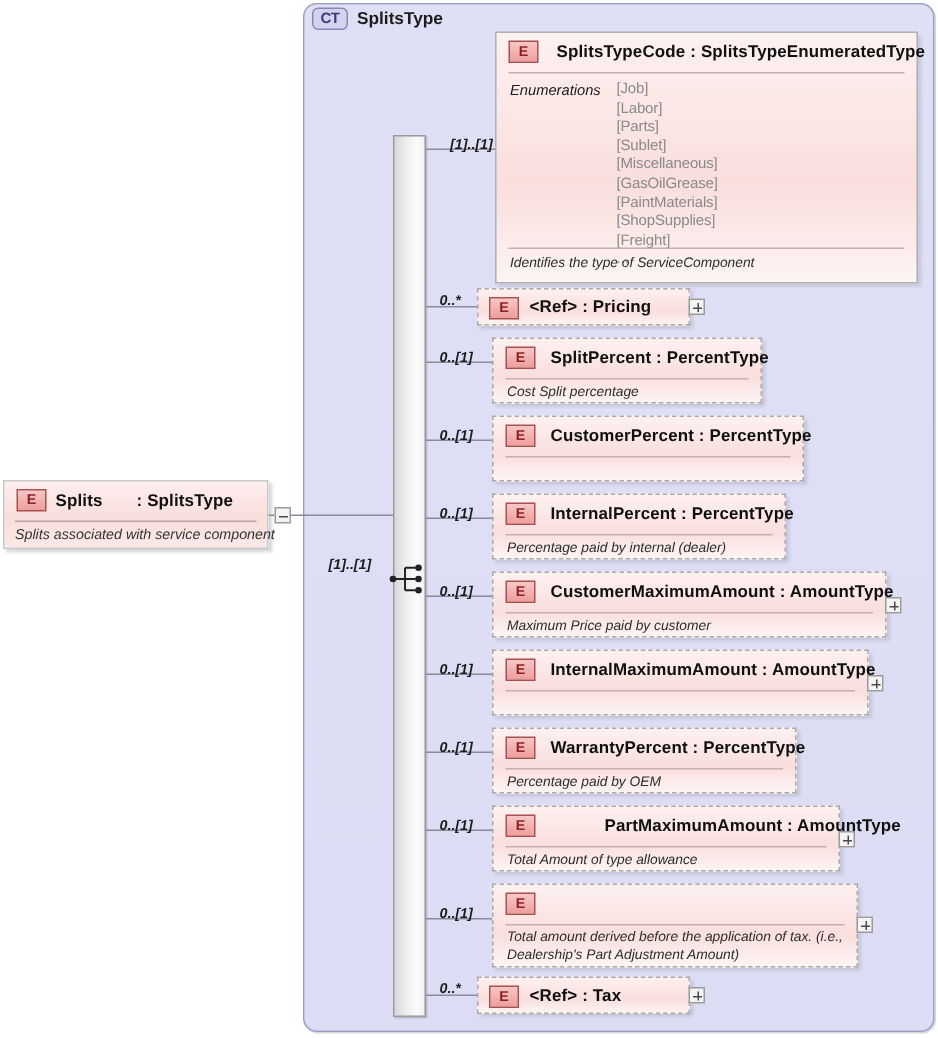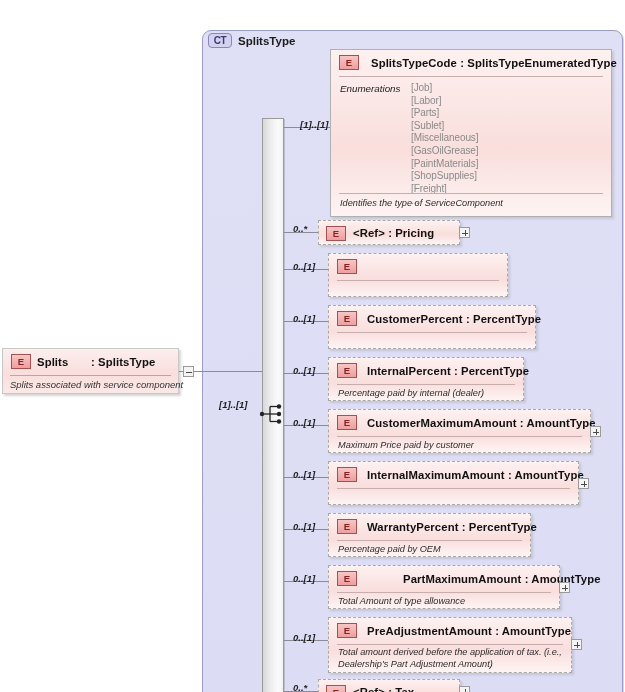--- a/index.html
+++ b/index.html
@@ -1,21 +1,21 @@
 <!DOCTYPE html>
 <html><head>
 <meta charset="utf-8">
 <style>
   html,body{margin:0;padding:0;background:#ffffff;}
   body{
     width:625px;height:692px;position:relative;overflow:hidden;
     font-family:"Liberation Sans","DejaVu Sans",sans-serif;
     -webkit-font-smoothing:none;
   }
-  .canvas{position:absolute;inset:0;margin-top:28px;}
+  .canvas{position:absolute;inset:0;}
 
   
   .ct-box{
     position:absolute;left:202px;top:2px;width:421px;height:686px;
     background:linear-gradient(180deg,#dfdff6 0%,#dcdcf4 100%);
     border:1px solid #9c9cc6;border-radius:9px;
     box-shadow:1px 1px 0 rgba(140,140,170,.35);
     box-sizing:border-box;
   }
   .ct-badge{
@@ -177,22 +177,24 @@
       <div class="el-name" style="left:34px;top:4px;">&lt;Ref&gt;      : Pricing</div>
     </div>
   </div>
   <div class="tog plus" style="left:459px;top:199px;"></div>
 
   <div class="hline" style="left:284px;top:241px;width:44px;"></div>
   <div class="card" style="left:293px;top:233px;">0..[1]</div>
   <div class="el" style="left:328px;top:225px;width:180px;height:44px;">
     <div class="hdr">
       <div class="e-badge" style="left:8px;top:5px;">E</div>
-    </div>
-    <div class="sep" style="top:26px;"></div>
+      <div class="el-name" style="left:38px;top:5px;">SplitPercent : PercentType</div>
+    </div>
+    <div class="sep" style="top:26px;"></div>
+    <div class="doc" style="top:30px;">Cost Split percentage</div>
   </div>
 
   <div class="hline" style="left:284px;top:293px;width:44px;"></div>
   <div class="card" style="left:293px;top:285px;">0..[1]</div>
   <div class="el" style="left:328px;top:277px;width:208px;height:44px;">
     <div class="hdr">
       <div class="e-badge" style="left:8px;top:5px;">E</div>
       <div class="el-name" style="left:38px;top:5px;text-align:right;">CustomerPercent : PercentType</div>
     </div>
     <div class="sep" style="top:26px;"></div>
@@ -253,21 +255,20 @@
     <div class="sep" style="top:26px;"></div>
     <div class="doc" style="top:30px;">Total Amount of type allowance</div>
   </div>
   <div class="tog plus" style="left:559px;top:554px;"></div>
 
   <div class="hline" style="left:284px;top:612px;width:44px;"></div>
   <div class="card" style="left:293px;top:604px;">0..[1]</div>
   <div class="el" style="left:328px;top:589px;width:244px;height:56px;">
     <div class="hdr">
       <div class="e-badge" style="left:8px;top:5px;">E</div>
-      <div class="el-name" style="left:38px;top:5px;">PreAdjustmentAmount : AmountType</div>
     </div>
     <div class="sep" style="top:26px;"></div>
     <div class="doc" style="top:29px;">Total amount derived before the application of tax. (i.e., Dealership's Part Adjustment Amount)</div>
   </div>
   <div class="tog plus" style="left:571px;top:611px;"></div>
 
   <div class="hline" style="left:284px;top:663px;width:34px;"></div>
   <div class="card" style="left:293px;top:654px;">0..*</div>
   <div class="el" style="left:318px;top:651px;width:142px;height:25px;">
     <div class="hdr">

